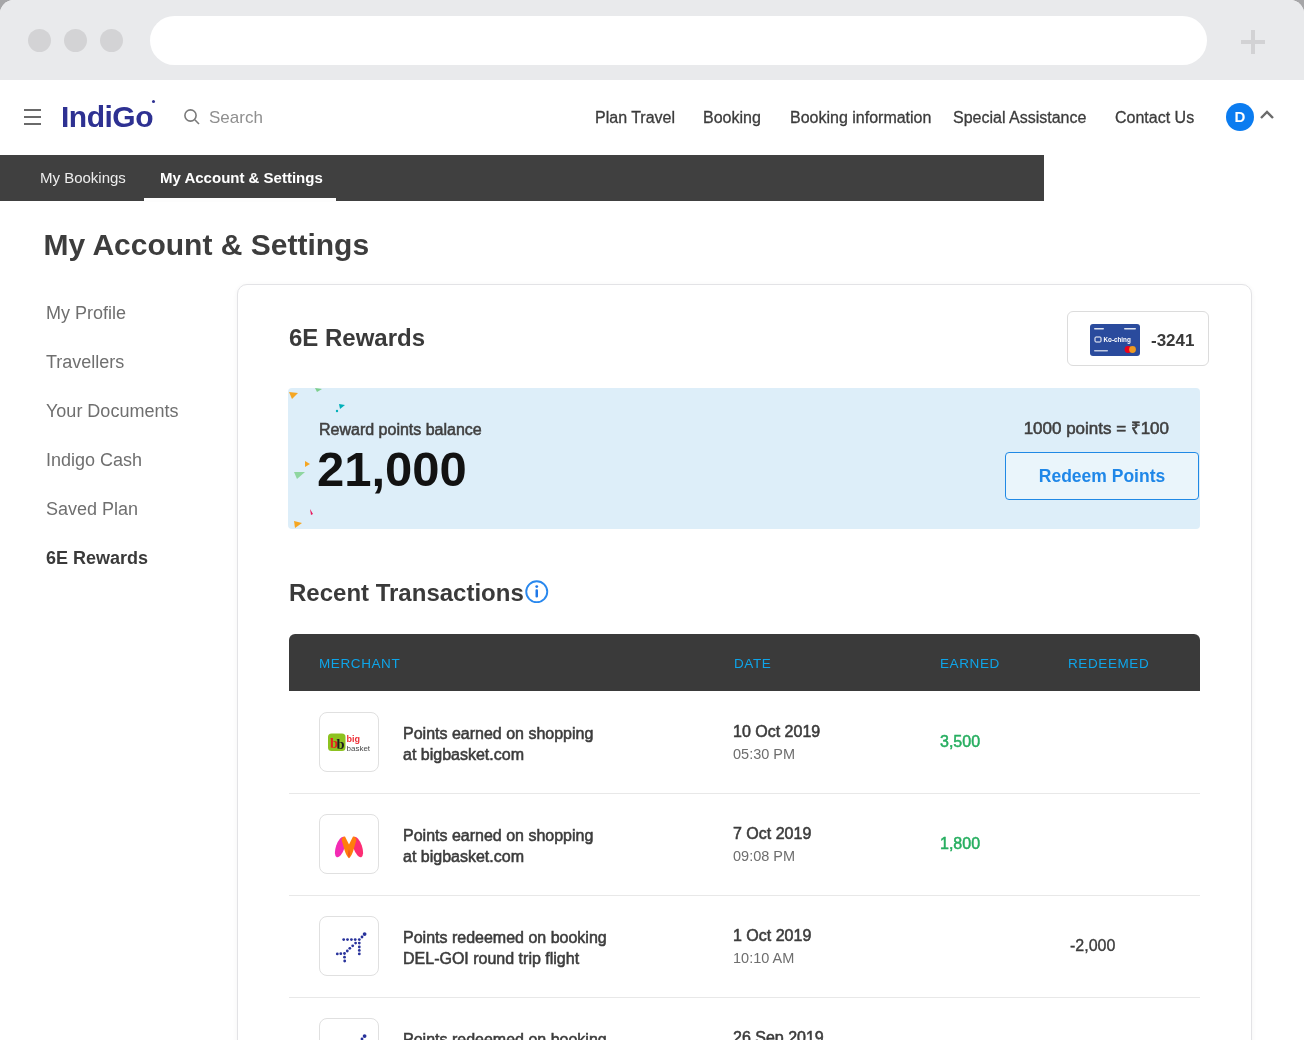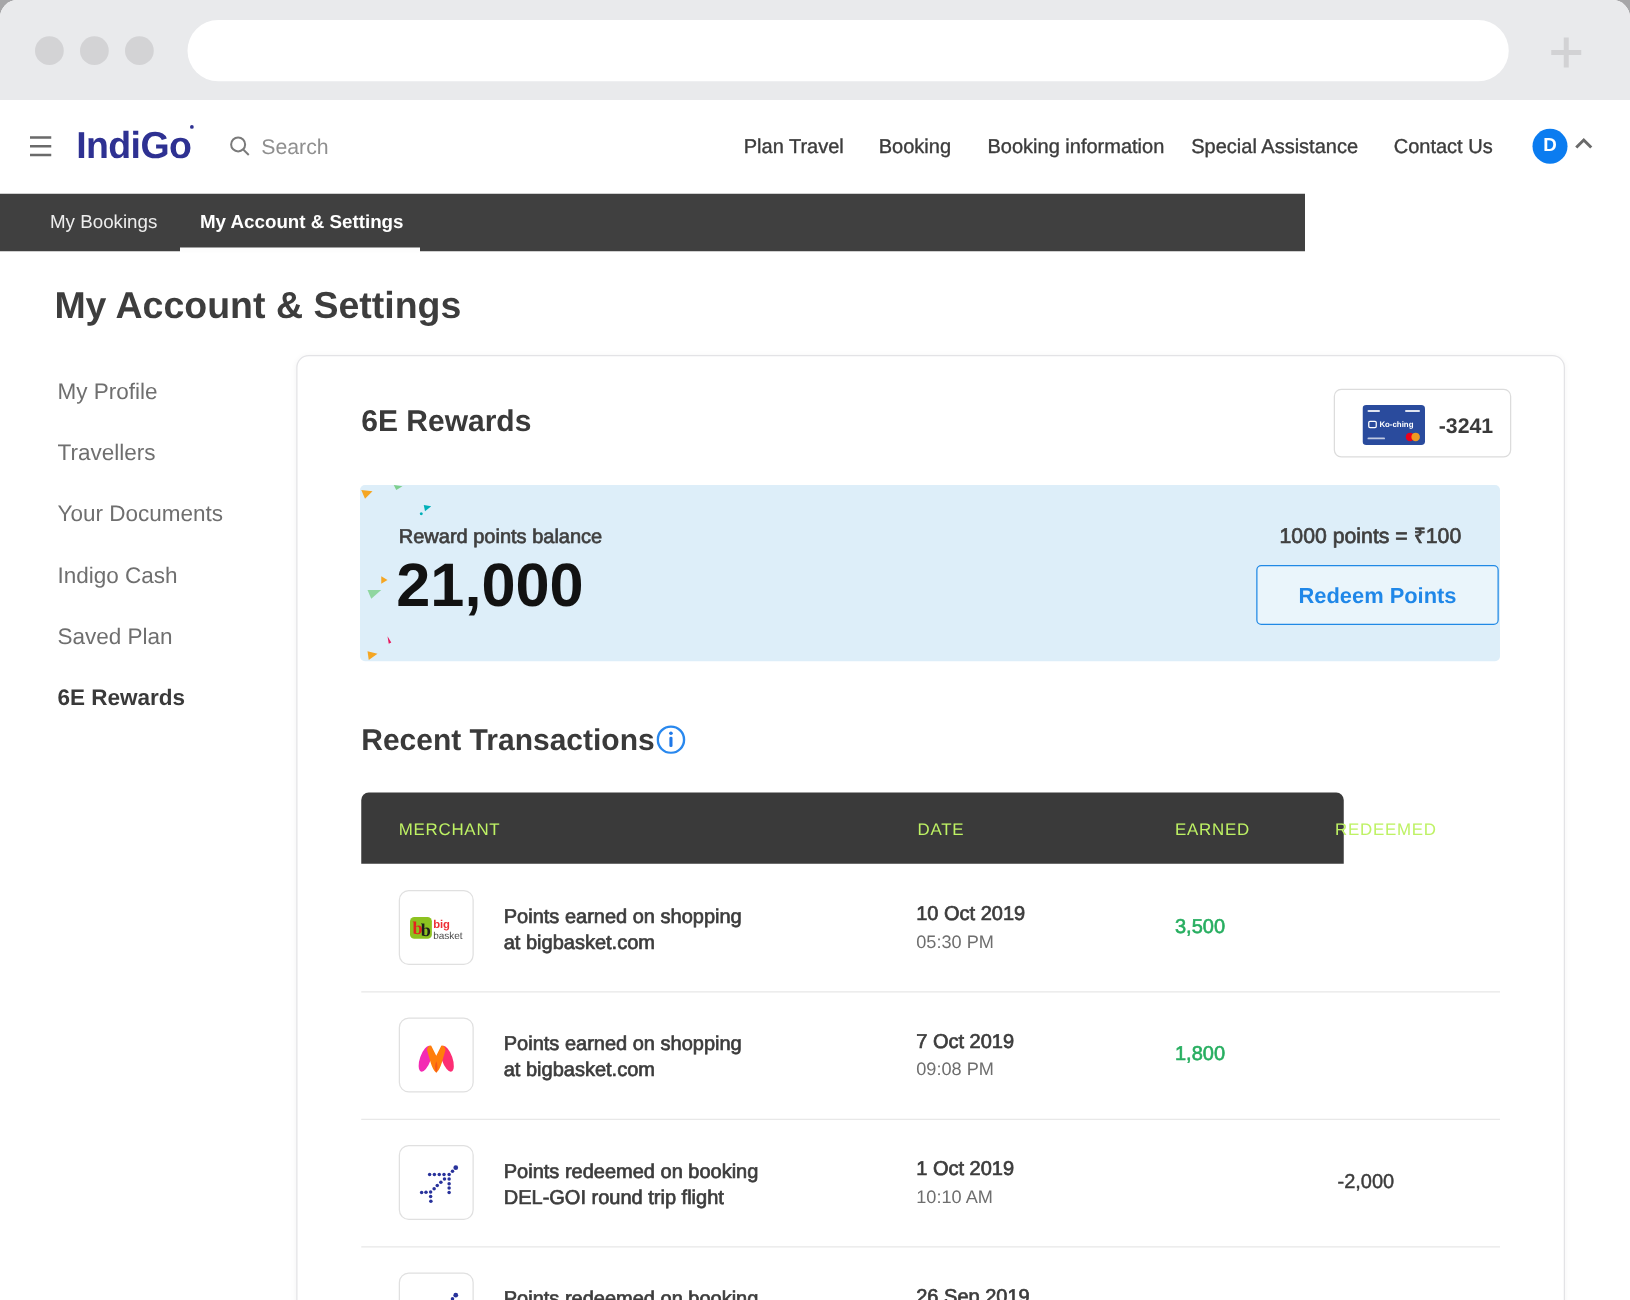--- a/index.html
+++ b/index.html
@@ -45,21 +45,21 @@
 
 
 .banner { position:absolute; left:288px; top:388px; width:912px; height:141px; background:#ddeef9; border-radius:4px; }
 .ballabel { position:absolute; left:31px; top:33px; font-size:16px; font-weight:400; -webkit-text-stroke:0.55px #3f3f3f; color:#3f3f3f; }
 .balval { position:absolute; left:29px; top:53px; font-size:49px; font-weight:700; color:#121212; letter-spacing:0px; }
 .rate { position:absolute; right:31px; top:28px; font-size:17px; font-weight:400; -webkit-text-stroke:0.55px #3f3f3f; color:#3f3f3f; }
 .redeem { position:absolute; left:717px; top:64px; width:194px; height:48px; border:1.5px solid #2089e5; border-radius:4px; background:rgba(255,255,255,0.4); color:#1f87e8; font-size:17.5px; font-weight:700; text-align:center; line-height:46px; }
 
 
 .rthead { position:absolute; left:289px; top:579px; font-size:24px; font-weight:700; color:#3a3a3a; }
-.thead { position:absolute; left:289px; top:634px; width:786px; height:57px; background:#3a3a3a; border-radius:6px 6px 0 0; color:#bef264; font-size:13.5px; letter-spacing:0.6px; }
+.thead { position:absolute; left:289px; top:634px; width:911px; height:57px; background:#3a3a3a; border-radius:6px 6px 0 0; color:#0ea5e9; font-size:13.5px; letter-spacing:0.6px; }
 .thead span { position:absolute; top:22px; }
 .row { position:absolute; left:289px; width:911px; height:102px; }
 .rowline { position:absolute; left:289px; width:911px; height:1px; background:#e8e8e8; }
 .logobox { position:absolute; left:30px; top:21px; width:60px; height:60px; border:1px solid #e0e0e0; border-radius:8px; background:#fff; }
 .t1 { position:absolute; left:114px; top:31.5px; font-size:16px; font-weight:400; -webkit-text-stroke:0.55px #3c3c3c; color:#3c3c3c; line-height:21.5px; }
 .d1 { position:absolute; left:444px; top:31.5px; font-size:16px; font-weight:400; -webkit-text-stroke:0.55px #3c3c3c; color:#3c3c3c; }
 .d2 { position:absolute; left:444px; top:55px; font-size:14.5px; color:#6e6e6e; }
 .earn { position:absolute; left:651px; top:41.5px; font-size:16px; font-weight:400; -webkit-text-stroke:0.5px #27ae60; color:#27ae60; }
 .red { position:absolute; left:781px; top:41.5px; font-size:16px; font-weight:400; -webkit-text-stroke:0.35px #3c3c3c; color:#3c3c3c; }
 </style>

